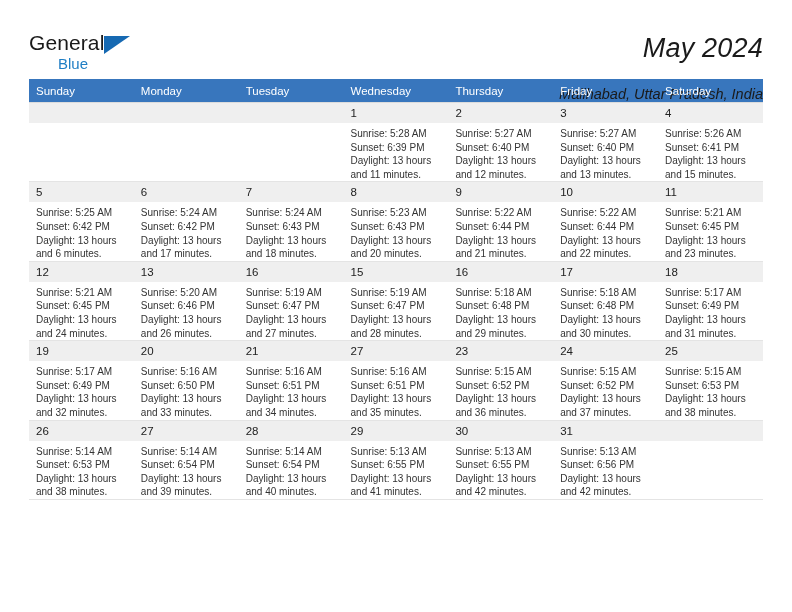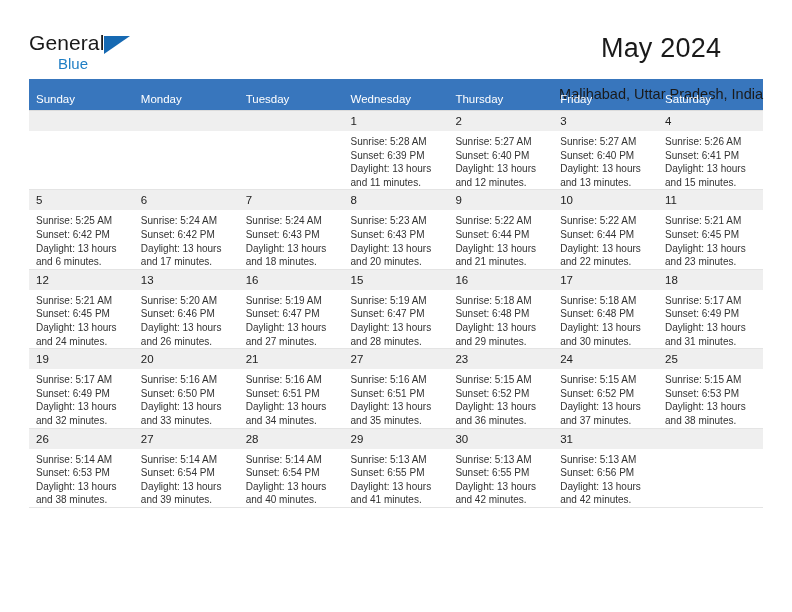--- a/index.html
+++ b/index.html
@@ -57,22 +57,23 @@
   .brand-triangle {
     position: absolute;
     left: 75px;
     top: 4px;
     width: 0;
     height: 0;
     border-left: 26px solid #1669b2;
     border-bottom: 18px solid transparent;
   }
   .titles {
-    text-align: center;
+    text-align: right;
     flex: 0 0 auto;
+    font-style: italic;
   }
   .month-title {
     font-size: 27px;
     font-weight: normal;
     color: #1a1a1a;
     line-height: 32px;
     letter-spacing: .2px;
   }
   .location {
     font-size: 14.5px;
@@ -87,21 +88,21 @@
     border-collapse: collapse;
     table-layout: fixed;
     margin-top: 5px;
   }
   .calendar th {
     background: #3876bd;
     color: #ffffff;
     font-weight: normal;
     font-size: 11.5px;
     text-align: left;
-    padding: 13px 0 5px 7px;
+    padding: 5px 0 5px 7px;
     height: 13px;
     border: none;
   }
   .calendar td {
     vertical-align: top;
     padding: 0;
     height: 75px;
     border-top: 1px solid #e4e4e4;
     border-bottom: 1px solid #e4e4e4;
     background: #ffffff;

